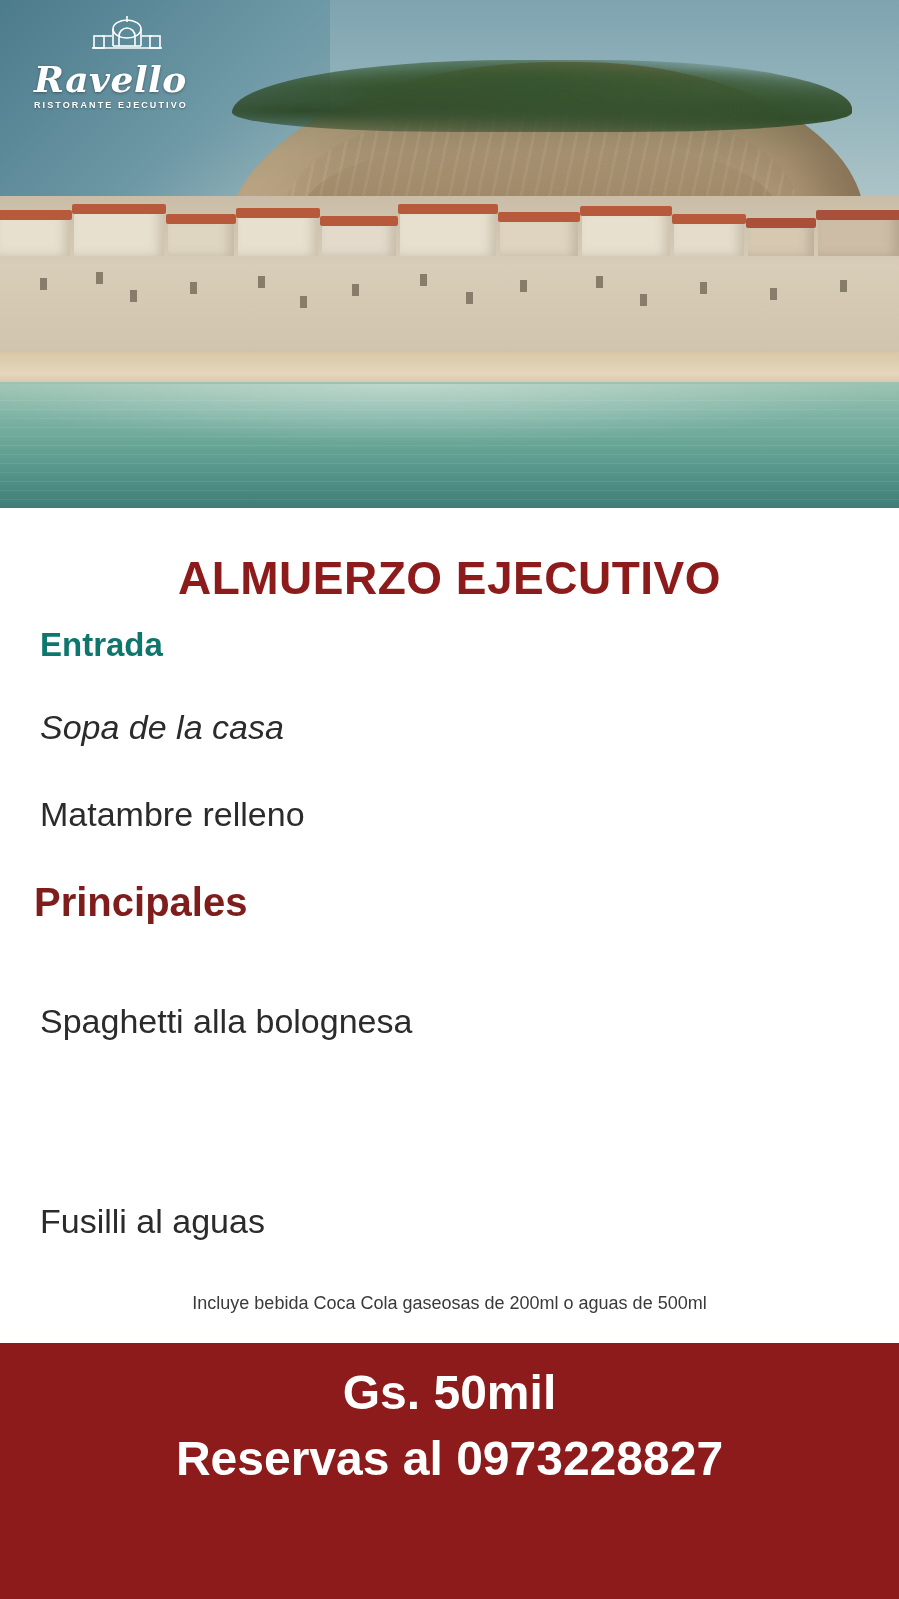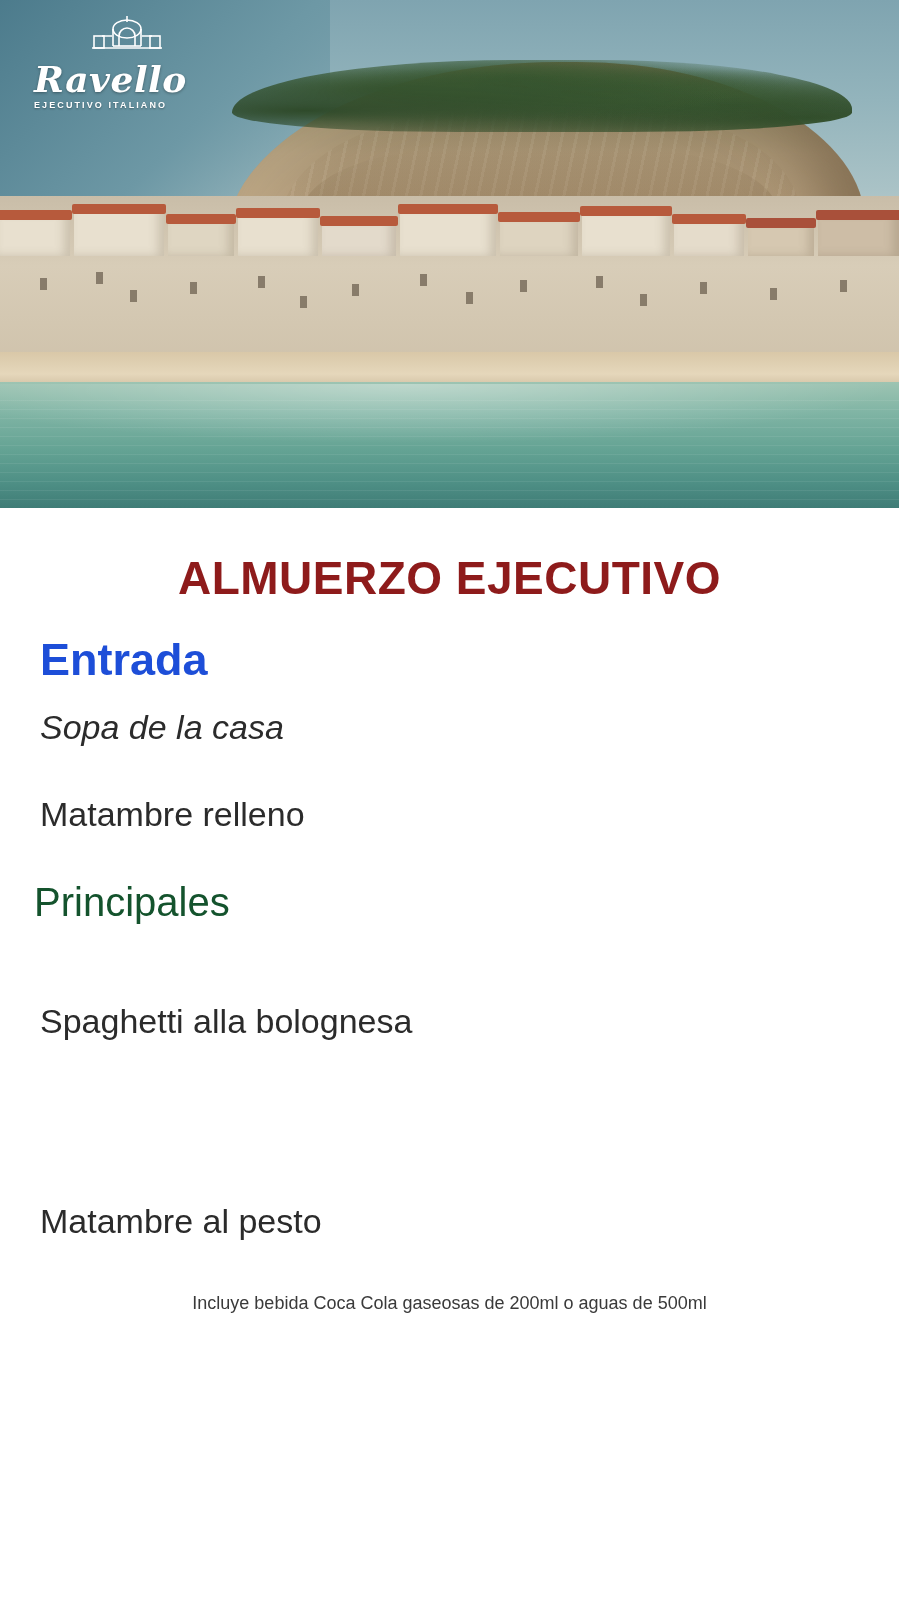--- a/index.html
+++ b/index.html
@@ -193,44 +193,44 @@
     left: 0; top: 43px;
     width: 899px;
     text-align: center;
     color: #8e1b1b;
     font-size: 46px;
     font-weight: bold;
     letter-spacing: 0.5px;
   }
   .section-entrada {
     position: absolute;
-    left: 40px; top: 126px;
-    color: #1d4ed8;
-    font-size: 45px;
+    left: 40px; top: 118px;
+    color: #0f766e;
+    font-size: 33px;
     font-weight: bold;
   }
   .item-1 {
     position: absolute;
     left: 40px; top: 200px;
     color: #2b2b2b;
     font-size: 34px;
     font-style: italic;
   }
   .item-2 {
     position: absolute;
     left: 40px; top: 287px;
     color: #2b2b2b;
     font-size: 34px;
   }
   .section-principales {
     position: absolute;
     left: 34px; top: 372px;
-    color: #14532d;
+    color: #7f1d1d;
     font-size: 40px;
-    font-weight: normal;
+    font-weight: bold;
   }
   .item-3 {
     position: absolute;
     left: 40px; top: 494px;
     color: #2b2b2b;
     font-size: 34px;
   }
   .item-4 {
     position: absolute;
     left: 40px; top: 598px;
@@ -349,32 +349,36 @@
             <path d="M41 34 L69 34"></path>
             <path d="M47 34 L47 24 a8 8 0 0 1 16 0 L63 34"></path>
             <path d="M30 24 h10 M70 24 h10"></path>
             <rect x="22" y="24" width="10" height="12"></rect>
             <rect x="78" y="24" width="10" height="12"></rect>
             <path d="M20 36 h70"></path>
           </g>
         </svg>
       </div>
       <div class="logo-name">Ravello</div>
-      <div class="logo-sub">EJECUTIVO ITALIANO</div>
+      <div class="logo-sub">RISTORANTE EJECUTIVO</div>
     </div>
   </div>
 
   <div class="body-area">
     <div class="menu-title">ALMUERZO EJECUTIVO</div>
 
     <div class="section-entrada">Entrada</div>
     <div class="item-1">Sopa de la casa</div>
     <div class="item-2">Matambre relleno</div>
 
     <div class="section-principales">Principales</div>
     <div class="item-3">Spaghetti alla bolognesa</div>
-    <div class="item-5">Matambre al pesto</div>
+    <div class="item-5">Fusilli al aguas</div>
 
     <div class="note">Incluye bebida Coca Cola gaseosas de 200ml o aguas de 500ml</div>
   </div>
 
+  <div class="footer">
+    <div class="price">Gs. 50mil</div>
+    <div class="reserve">Reservas al 0973228827</div>
+  </div>
 
 </div>
 
 </body></html>

